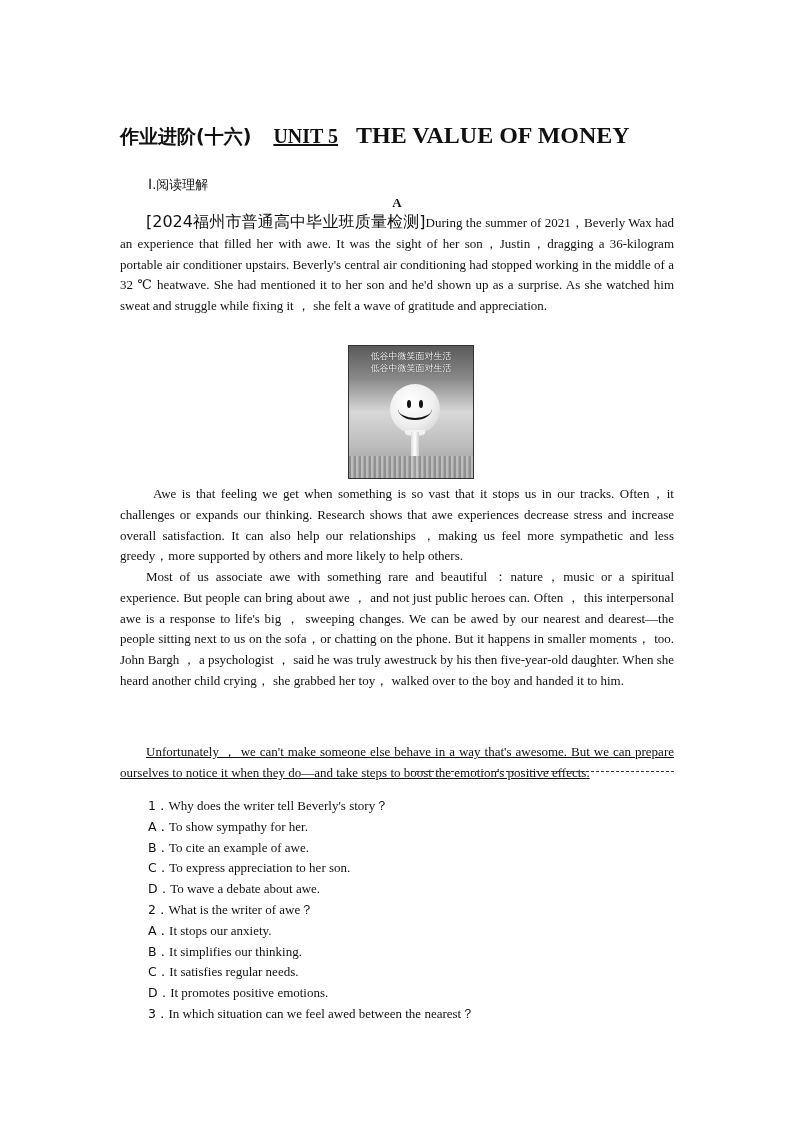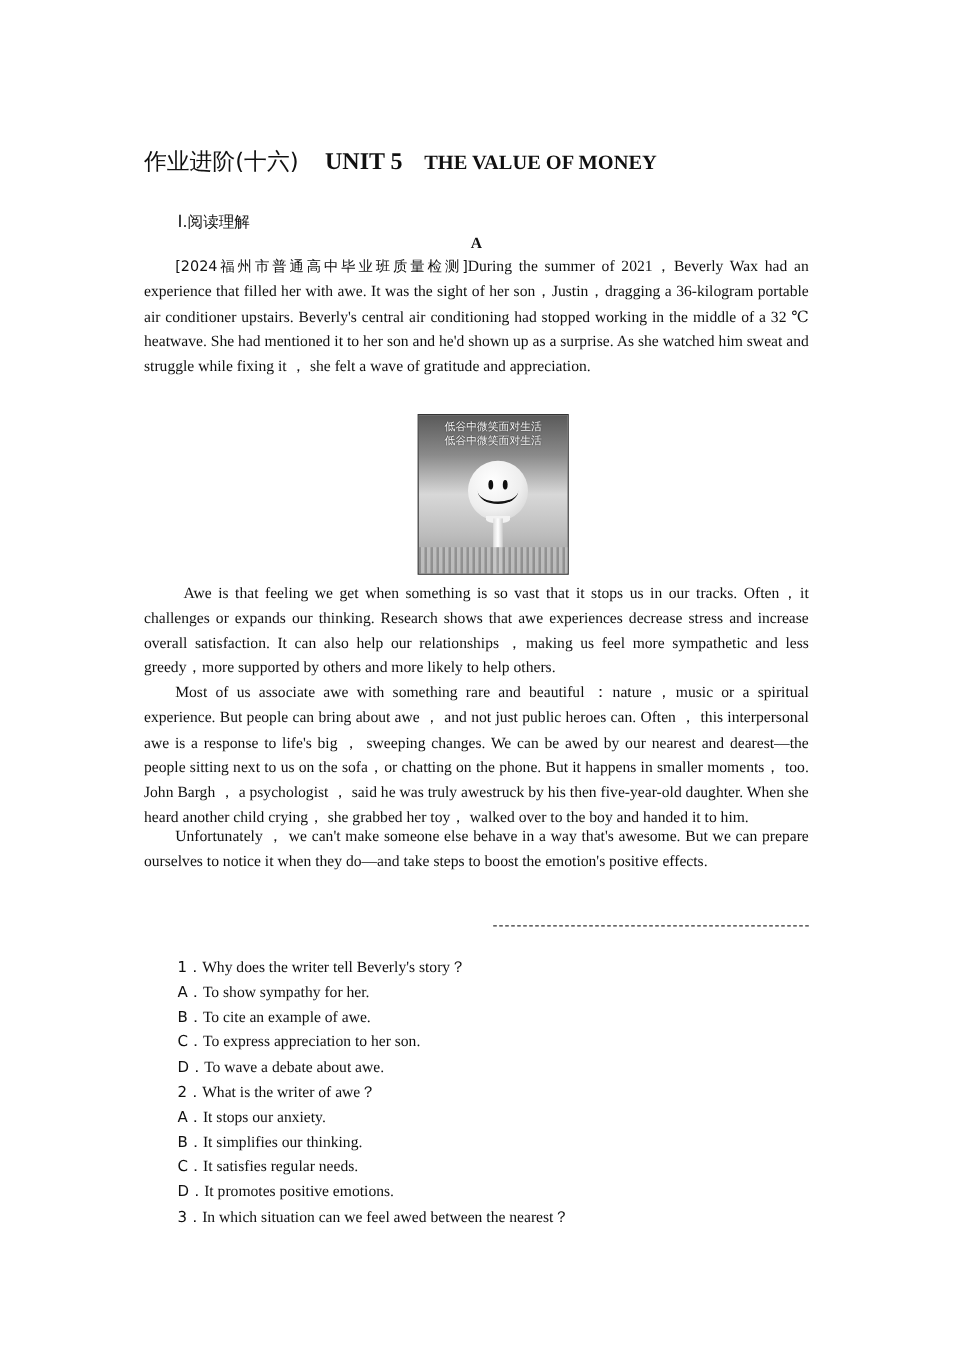--- a/index.html
+++ b/index.html
@@ -1,28 +1,28 @@
 <!DOCTYPE html>
 <html><head>
 <meta charset="utf-8">
 <style>
   html, body { margin: 0; padding: 0; background: #ffffff; }
   body { width: 794px; height: 1123px; position: relative; overflow: hidden;
          font-family: "Liberation Serif", "DejaVu Serif", serif; color: #111; }
   .page { position: absolute; left: 0; top: 0; width: 794px; height: 1123px; }
   .title { position: absolute; left: 120px; top: 122px; font-size: 20px; white-space: nowrap; letter-spacing: 0; }
-  .title .cn { font-family: "DejaVu Sans", sans-serif; font-weight: normal; font-size: 19px; }
-  .title .en { font-weight: bold; font-size: 20px; margin-left: 22px; }
-  .title .en2 { font-weight: bold; font-size: 17px; margin-left: 18px; }
+  .title .cn { font-family: "DejaVu Sans", sans-serif; font-weight: bold; font-size: 19px; }
+  .title .en { font-weight: bold; font-size: 20px; margin-left: 22px; text-decoration: underline; }
+  .title .en2 { font-weight: bold; font-size: 24px; margin-left: 18px; }
   .section { position: absolute; left: 148px; top: 176px; font-size: 13px; font-family: "DejaVu Sans", sans-serif; }
   .section .roman { font-family: "Liberation Serif", serif; font-size: 14px; }
   .passage-label { position: absolute; left: 0; width: 794px; top: 195px; text-align: center; font-weight: bold; font-size: 13px; }
   .para { position: absolute; left: 120px; width: 554px; font-size: 13px; line-height: 20.8px; text-align: justify; }
   .para .indent { display: inline-block; width: 26px; }
-  .para .cn { font-family: "DejaVu Sans", sans-serif; font-size: 12px; }
+  .para .cn { font-family: "DejaVu Sans", sans-serif; font-size: 16px; }
   .figure { position: absolute; left: 348px; top: 345px; width: 124px; height: 132px; border: 1px solid #333;
             background: linear-gradient(180deg, #5a5a5a 0%, #8a8a8a 25%, #d8d8d8 50%, #bdbdbd 75%, #9a9a9a 100%);
             overflow: hidden; }
   .figure .cap { position: absolute; left: 0; width: 124px; top: 4px; text-align: center; color: #fff;
                  font-family: "DejaVu Sans", sans-serif; font-size: 9px; line-height: 12px; text-shadow: 0 0 1px #000; }
   .figure .ball { position: absolute; left: 41px; top: 38px; width: 50px; height: 50px; border-radius: 50%;
                   background: radial-gradient(circle at 40% 35%, #ffffff 0%, #eeeeee 55%, #c9c9c9 100%); }
   .figure .eye { position: absolute; width: 4px; height: 8px; background: #111; border-radius: 50%; top: 16px; }
   .figure .eye.l { left: 17px; } .figure .eye.r { left: 29px; }
   .figure .mouth { position: absolute; left: 8px; top: 14px; width: 34px; height: 20px; border-bottom: 2.5px solid #111; border-radius: 0 0 50% 50%; }
@@ -69,21 +69,21 @@
   </div>
 
   <div class="para" style="top:484px;">
     <span class="indent" style="width:33px"></span><span>Awe is that feeling we get when something is so vast that it stops us in our tracks. Often，it challenges or expands our thinking. Research shows that awe experiences decrease stress and increase overall satisfaction. It can also help our relationships ，making us feel more sympathetic and less greedy，more supported by others and more likely to help others.</span>
   </div>
 
   <div class="para" style="top:567px;">
     <span class="indent"></span><span>Most of us associate awe with something rare and beautiful ：nature，music or a spiritual experience. But people can bring about awe ， and not just public heroes can. Often ， this interpersonal awe is a response to life's big ， sweeping changes. We can be awed by our nearest and dearest—the people sitting next to us on the sofa，or chatting on the phone. But it happens in smaller moments， too. John Bargh ， a psychologist ， said he was truly awestruck by his then five-year-old daughter. When she heard another child crying，  she grabbed her toy，  walked over to the boy and handed it to him.</span>
   </div>
 
-  <div class="para" style="top:687px;">
+  <div class="para" style="top:742px;text-decoration:underline;">
     <span class="indent"></span><span>Unfortunately ， we can't make someone else behave in a way that's awesome. But we can prepare ourselves to notice it when they do—and take steps to boost the emotion's positive effects.</span>
   </div>
 
   <div class="divider"></div>
 
   <div class="q" style="top:796px;">
     <span class="num">1．</span><span>Why does the writer tell Beverly's story？</span>
   </div>
   <div class="q" style="top:817px;">
     <span class="num">A．</span><span>To show sympathy for her.</span>

